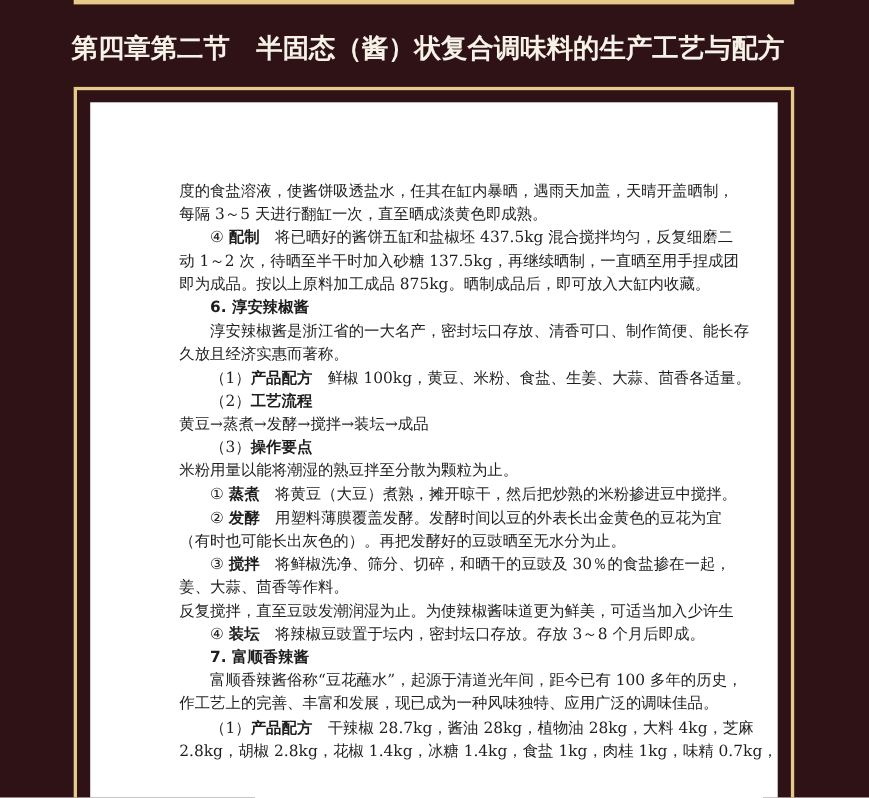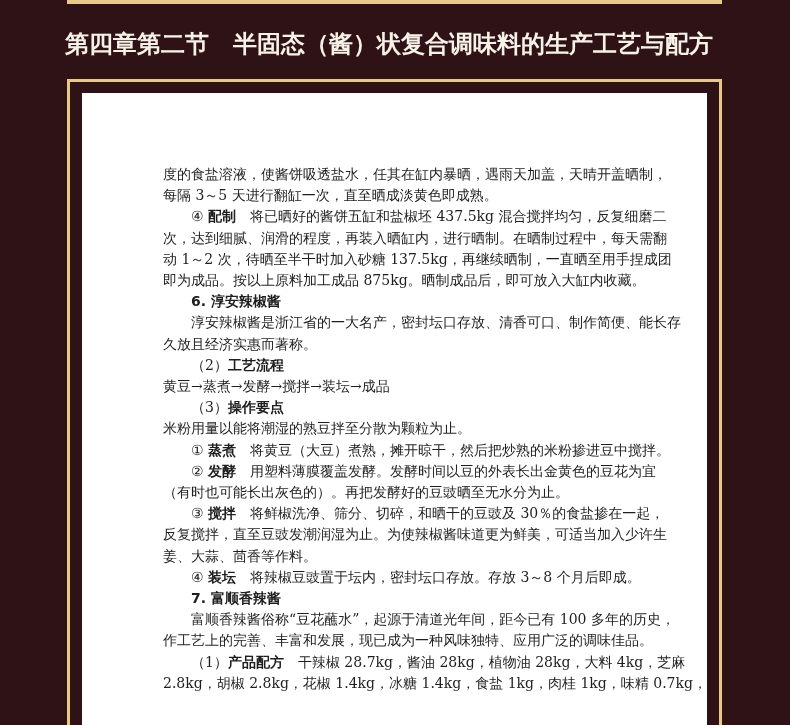--- a/index.html
+++ b/index.html
@@ -63,36 +63,36 @@
 
 <div class="chapter-title">第四章第二节　半固态（酱）状复合调味料的生产工艺与配方</div>
 
 <div class="page-frame"></div>
 
 <div class="book-page">
   <div class="page-text">
       <div class="line"><span>度的食盐溶液，使酱饼吸透盐水，任其在缸内暴晒，遇雨天加盖，天晴开盖晒制，</span></div>
       <div class="line"><span>每隔 3～5 天进行翻缸一次，直至晒成淡黄色即成熟。</span></div>
       <div class="line indent"><span>④ </span><span class="b">配制</span><span>　将已晒好的酱饼五缸和盐椒坯 437.5kg 混合搅拌均匀，反复细磨二</span></div>
-      <div class="line"><span>次，达到细腻、润滑的程度，再装入晒缸内，进行晒制。在晒制过程中，每天需翻</span></div>
       <div class="line"><span>动 1～2 次，待晒至半干时加入砂糖 137.5kg，再继续晒制，一直晒至用手捏成团</span></div>
       <div class="line"><span>即为成品。按以上原料加工成品 875kg。晒制成品后，即可放入大缸内收藏。</span></div>
       <div class="line heading"><span class="b">6. 淳安辣椒酱</span></div>
       <div class="line indent"><span>淳安辣椒酱是浙江省的一大名产，密封坛口存放、清香可口、制作简便、能长存</span></div>
       <div class="line"><span>久放且经济实惠而著称。</span></div>
+      <div class="line indent"><span>（1）</span><span class="b">产品配方</span><span>　鲜椒 100kg，黄豆、米粉、食盐、生姜、大蒜、茴香各适量。</span></div>
       <div class="line indent"><span>（2）</span><span class="b">工艺流程</span></div>
       <div class="line"><span>黄豆→蒸煮→发酵→搅拌→装坛→成品</span></div>
       <div class="line indent"><span>（3）</span><span class="b">操作要点</span></div>
       <div class="line"><span>米粉用量以能将潮湿的熟豆拌至分散为颗粒为止。</span></div>
       <div class="line indent"><span>① </span><span class="b">蒸煮</span><span>　将黄豆（大豆）煮熟，摊开晾干，然后把炒熟的米粉掺进豆中搅拌。</span></div>
       <div class="line indent"><span>② </span><span class="b">发酵</span><span>　用塑料薄膜覆盖发酵。发酵时间以豆的外表长出金黄色的豆花为宜</span></div>
       <div class="line"><span>（有时也可能长出灰色的）。再把发酵好的豆豉晒至无水分为止。</span></div>
       <div class="line indent"><span>③ </span><span class="b">搅拌</span><span>　将鲜椒洗净、筛分、切碎，和晒干的豆豉及 30％的食盐掺在一起，</span></div>
+      <div class="line"><span>姜、大蒜、茴香等作料。</span></div>
       <div class="line"><span>反复搅拌，直至豆豉发潮润湿为止。为使辣椒酱味道更为鲜美，可适当加入少许生</span></div>
-      <div class="line"><span>姜、大蒜、茴香等作料。</span></div>
       <div class="line indent"><span>④ </span><span class="b">装坛</span><span>　将辣椒豆豉置于坛内，密封坛口存放。存放 3～8 个月后即成。</span></div>
       <div class="line heading"><span class="b">7. 富顺香辣酱</span></div>
       <div class="line indent"><span>富顺香辣酱俗称“豆花蘸水”，起源于清道光年间，距今已有 100 多年的历史，</span></div>
       <div class="line"><span>作工艺上的完善、丰富和发展，现已成为一种风味独特、应用广泛的调味佳品。</span></div>
       <div class="line indent"><span>（1）</span><span class="b">产品配方</span><span>　干辣椒 28.7kg，酱油 28kg，植物油 28kg，大料 4kg，芝麻</span></div>
       <div class="line"><span>2.8kg，胡椒 2.8kg，花椒 1.4kg，冰糖 1.4kg，食盐 1kg，肉桂 1kg，味精 0.7kg，</span></div>
     </div>
 </div>
 
 </body></html>

